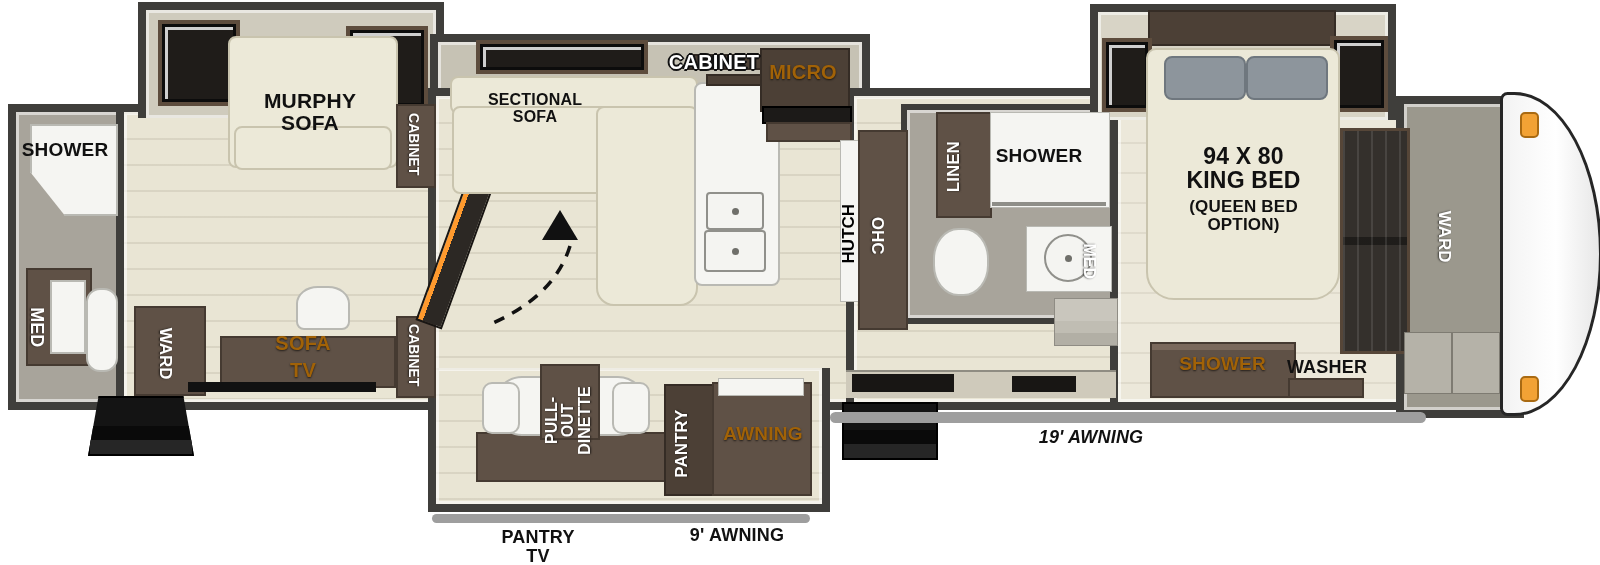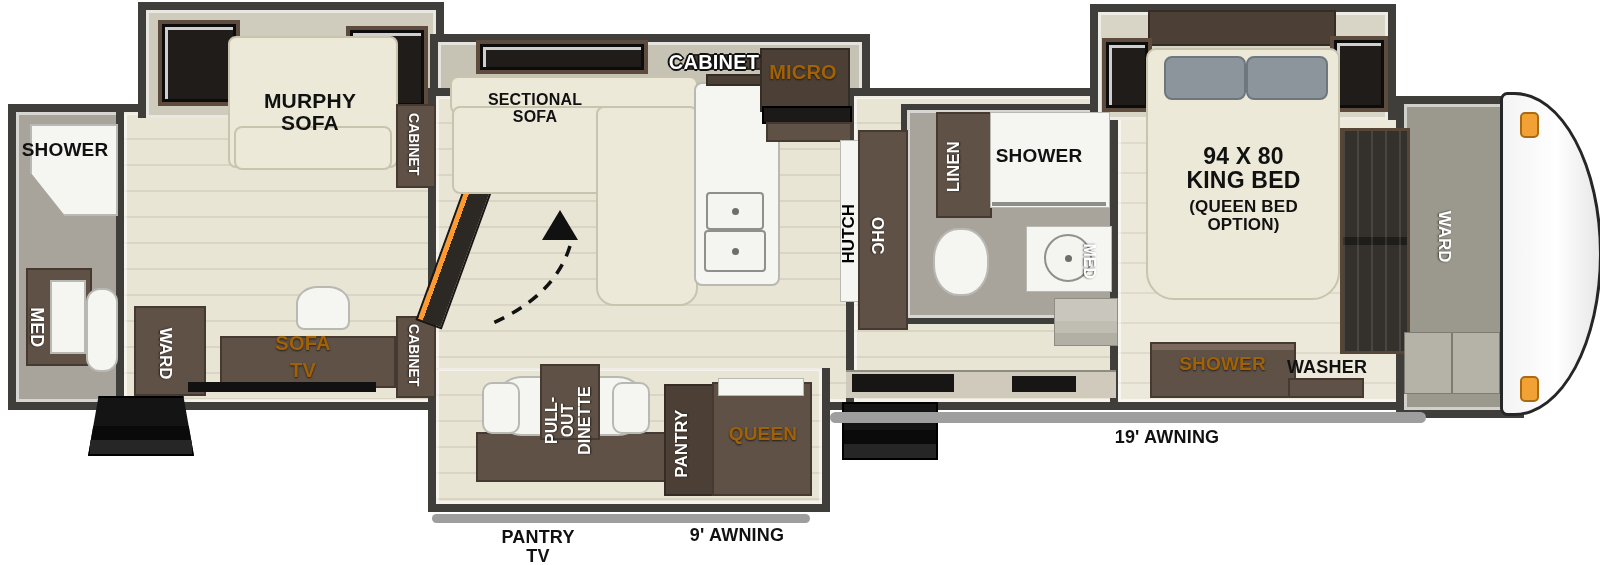--- a/index.html
+++ b/index.html
@@ -171,39 +171,39 @@
       <span>OHC</span>
     </div>
 
   <div class="v ccw white" style="left:542px;top:372px;width:52px;height:96px;font-size:16px;">
       <span>PULL-OUT
 DINETTE</span>
     </div>
   <div class="v ccw white" style="left:666px;top:396px;width:32px;height:96px;font-size:17px;">
       <span>PANTRY</span>
     </div>
-  <div class="lbl white" style="left:716px;top:424px;width:94px;font-size:19px;">QUEEN</div>
+  <div class="lbl white" style="left:716px;top:424px;width:94px;font-size:19px;">AWNING</div>
 
   <div class="v ccw white" style="left:940px;top:122px;width:26px;height:90px;font-size:17px;">
       <span>LINEN</span>
     </div>
   <div class="lbl" style="left:982px;top:146px;width:114px;font-size:19px;">SHOWER</div>
   <div class="v cw white" style="left:1076px;top:218px;width:26px;height:86px;font-size:16px;">
       <span>MED</span>
     </div>
 
   <div class="lbl" style="left:1156px;top:144px;width:175px;font-size:23px;">94 X 80
 KING BED</div>
   <div class="lbl" style="left:1156px;top:198px;width:175px;font-size:17px;">(QUEEN BED
 OPTION)</div>
   <div class="lbl white" style="left:1160px;top:354px;width:125px;font-size:19px;">SHOWER</div>
   <div class="lbl" style="left:1286px;top:358px;width:82px;font-size:18px;">WASHER</div>
 
   <div class="v cw white" style="left:1430px;top:190px;width:28px;height:94px;font-size:17px;">
       <span>WARD</span>
     </div>
 
-  <div class="lbl" style="left:1092px;top:428px;width:150px;font-size:18px;">19' AWNING</div>
+  <div class="lbl" style="left:1016px;top:428px;width:150px;font-size:18px;font-style:italic;">19' AWNING</div>
   <div class="lbl" style="left:662px;top:526px;width:150px;font-size:18px;">9' AWNING</div>
   <div class="lbl" style="left:492px;top:528px;width:92px;font-size:18px;">PANTRY
 TV</div>
 
 </div>
 
 </body></html>

